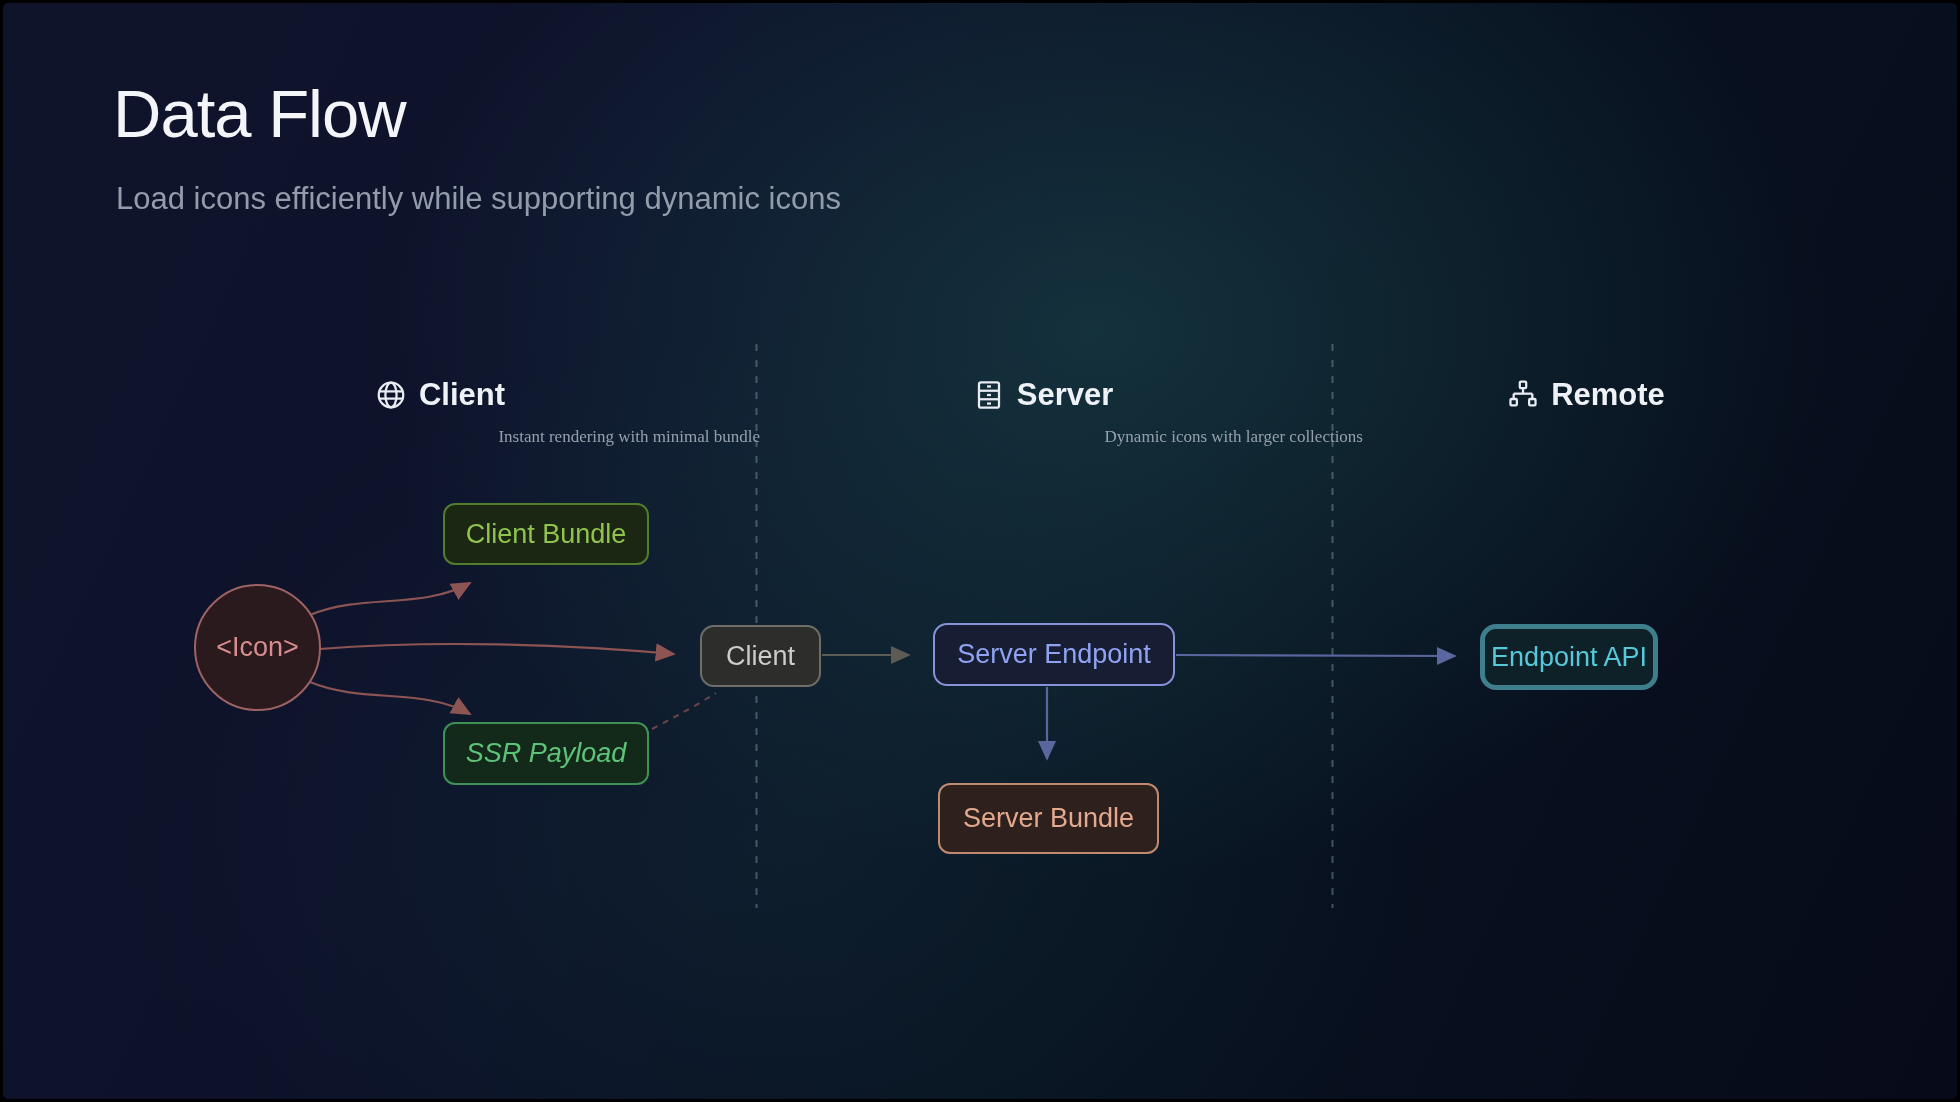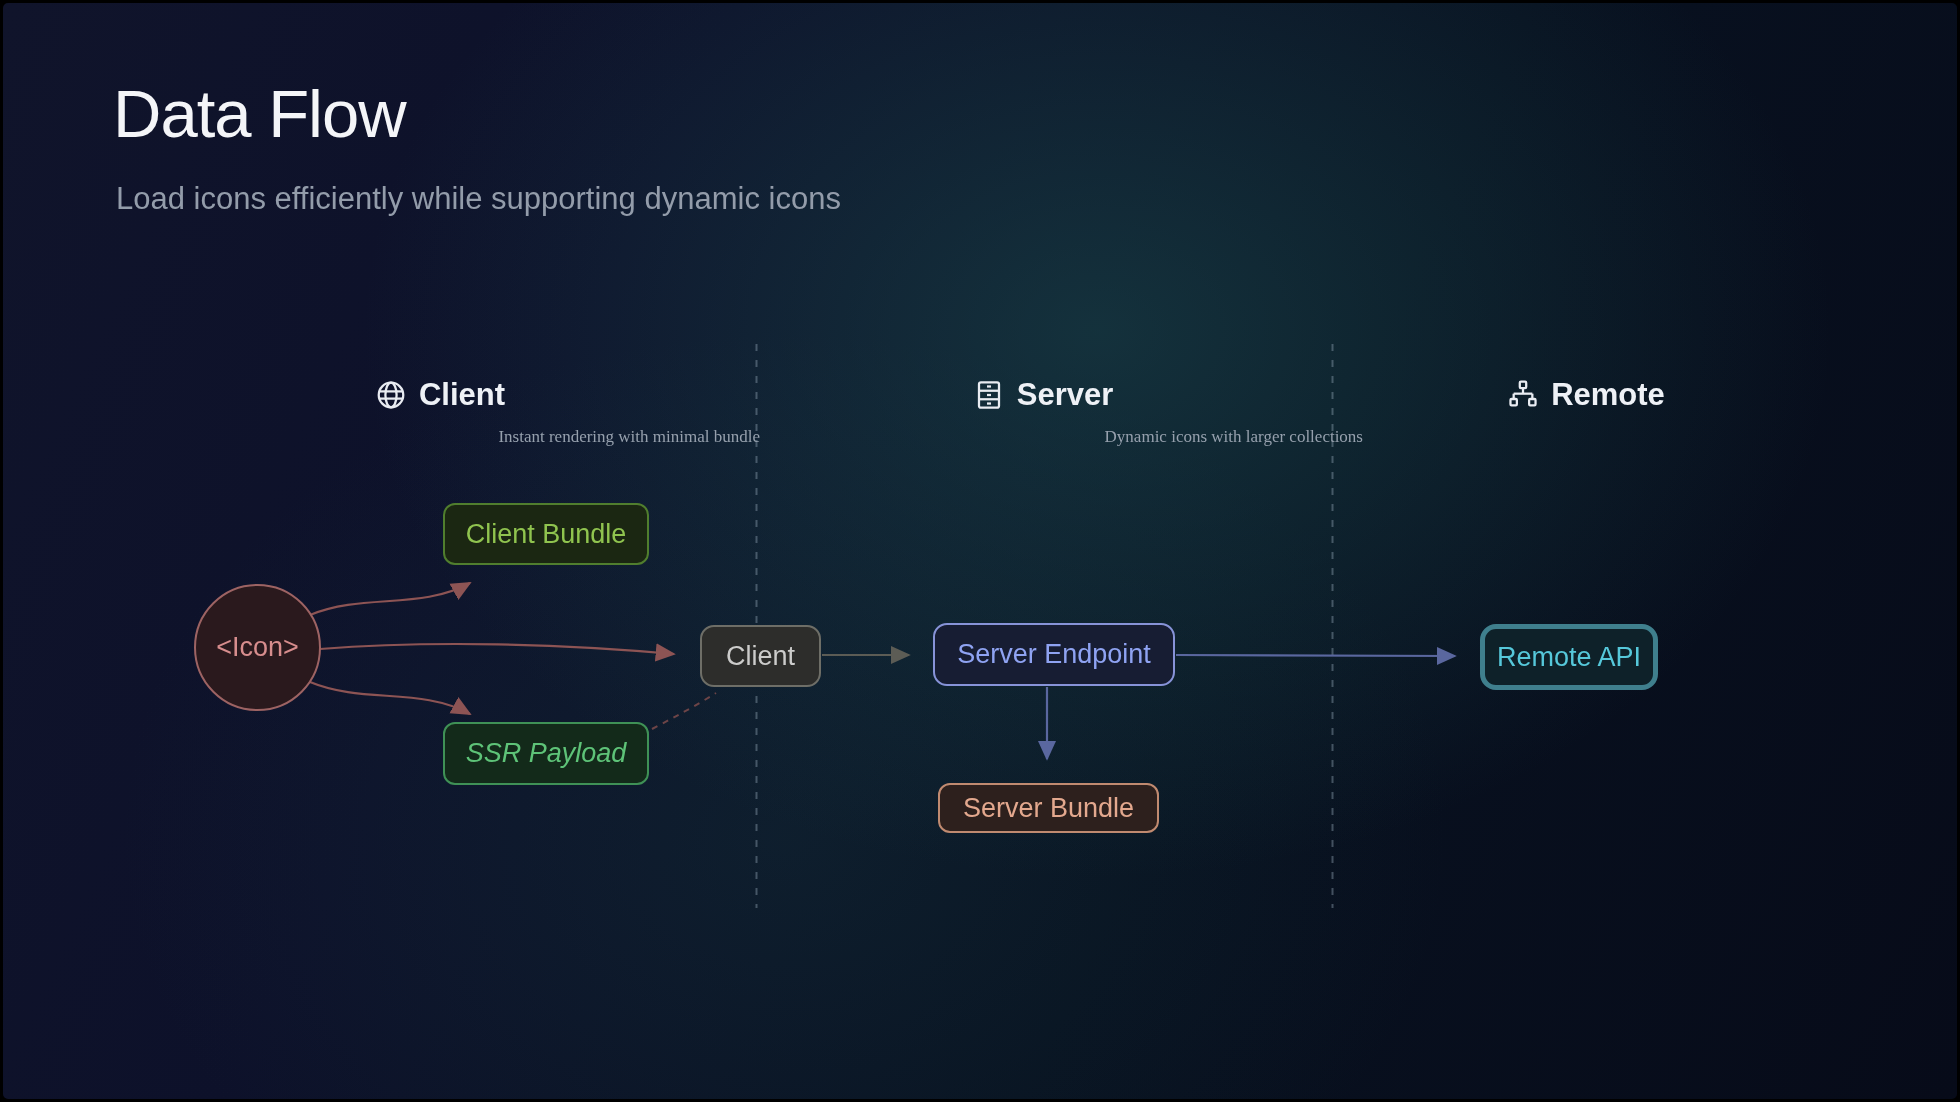--- a/index.html
+++ b/index.html
@@ -115,21 +115,21 @@
   .node-server-endpoint {
     left: 930px; top: 620px;
     width: 242px; height: 63px;
     border-radius: 14px;
     background: #171d33;
     border: 2px solid #8793d8;
     color: #8fa3f2;
   }
   .node-server-bundle {
     left: 935px; top: 780px;
-    width: 221px; height: 50px;
+    width: 221px; height: 71px;
     border-radius: 12px;
     background: #2d201d;
     border: 2px solid #c08a70;
     color: #e3a88e;
   }
   .node-iconify-api {
     left: 1477px; top: 621px;
     width: 178px; height: 66px;
     border-radius: 16px;
     background: #0e2129;
@@ -238,16 +238,16 @@
 
   <div class="node node-server-endpoint">
     <span>Server Endpoint</span>
   </div>
 
   <div class="node node-server-bundle">
     <span>Server Bundle</span>
   </div>
 
   <div class="node node-iconify-api">
-    <span>Remote API</span>
+    <span>Endpoint API</span>
   </div>
 
 </div>
 
 </body></html>

